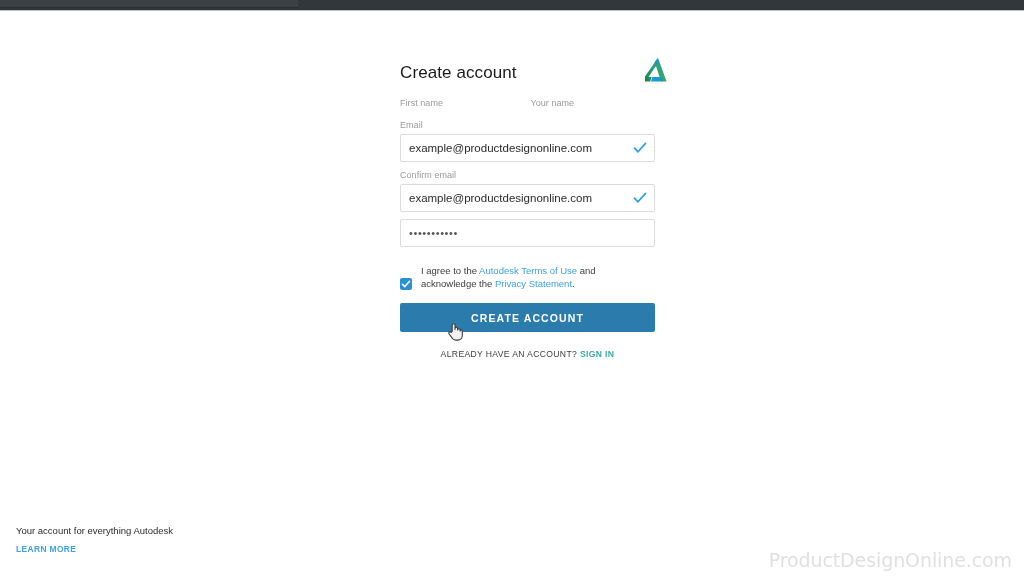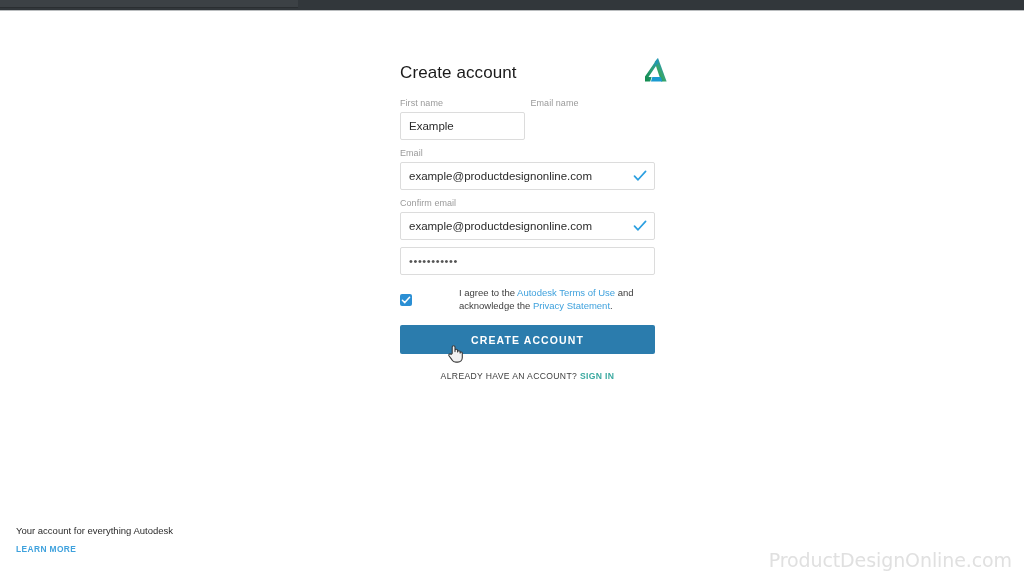--- a/index.html
+++ b/index.html
@@ -122,23 +122,22 @@
     gap: 6px;
     margin-top: 5px;
   }
   .name-col { width: 125px; }
 
   .field-block { margin-top: 7px; }
 
   
   .consent {
     display: flex;
-    align-items: center;
-    margin-top: 12px;
-    gap: 38px;
+    align-items: flex-end;
+    margin-top: 18px;
   }
   .checkbox {
     width: 12px;
     height: 12px;
     border-radius: 2px;
     background: #2b8fd4;
     flex: 0 0 auto;
     margin-top: 1px;
     position: relative;
   }
@@ -263,26 +262,23 @@
           <path d="M19.0 3.0 L27.6 26.5 L22.2 26.5 L15.6 7.0 Z" fill="url(#agrad)"></path>
           <path d="M18.6 3.2 L6.0 21.6 L6.0 26.5 L11.2 26.5 L12.6 22.0 L9.5 22.0 L18.9 8.2 Z" fill="url(#agrad2)"></path>
           <path d="M13.3 22.0 L21.9 22.0 L23.3 26.5 L11.9 26.5 Z" fill="#1a9ad0"></path>
         </svg>
       </span>
     </div>
 
     <div class="name-row">
       <div class="name-col">
         <div class="field-label">First name</div>
-        <div class="input-box">
-          <span class="input-value">Example</span>
-        </div>
       </div>
       <div class="name-col">
-        <div class="field-label">Email name</div>
+        <div class="field-label">Your name</div>
       </div>
     </div>
 
     <div class="field-block">
       <div class="field-label">Email</div>
       <div class="input-box">
         <span class="input-value">example@productdesignonline.com</span>
         <span class="check-mark">
           <svg width="14" height="14" viewBox="0 0 14 14">
             <path d="M1.5 7.2 L5.0 10.8 L12.6 2.4" fill="none" stroke="#2b9fe0" stroke-width="1.7" stroke-linecap="round" stroke-linejoin="round"></path>

